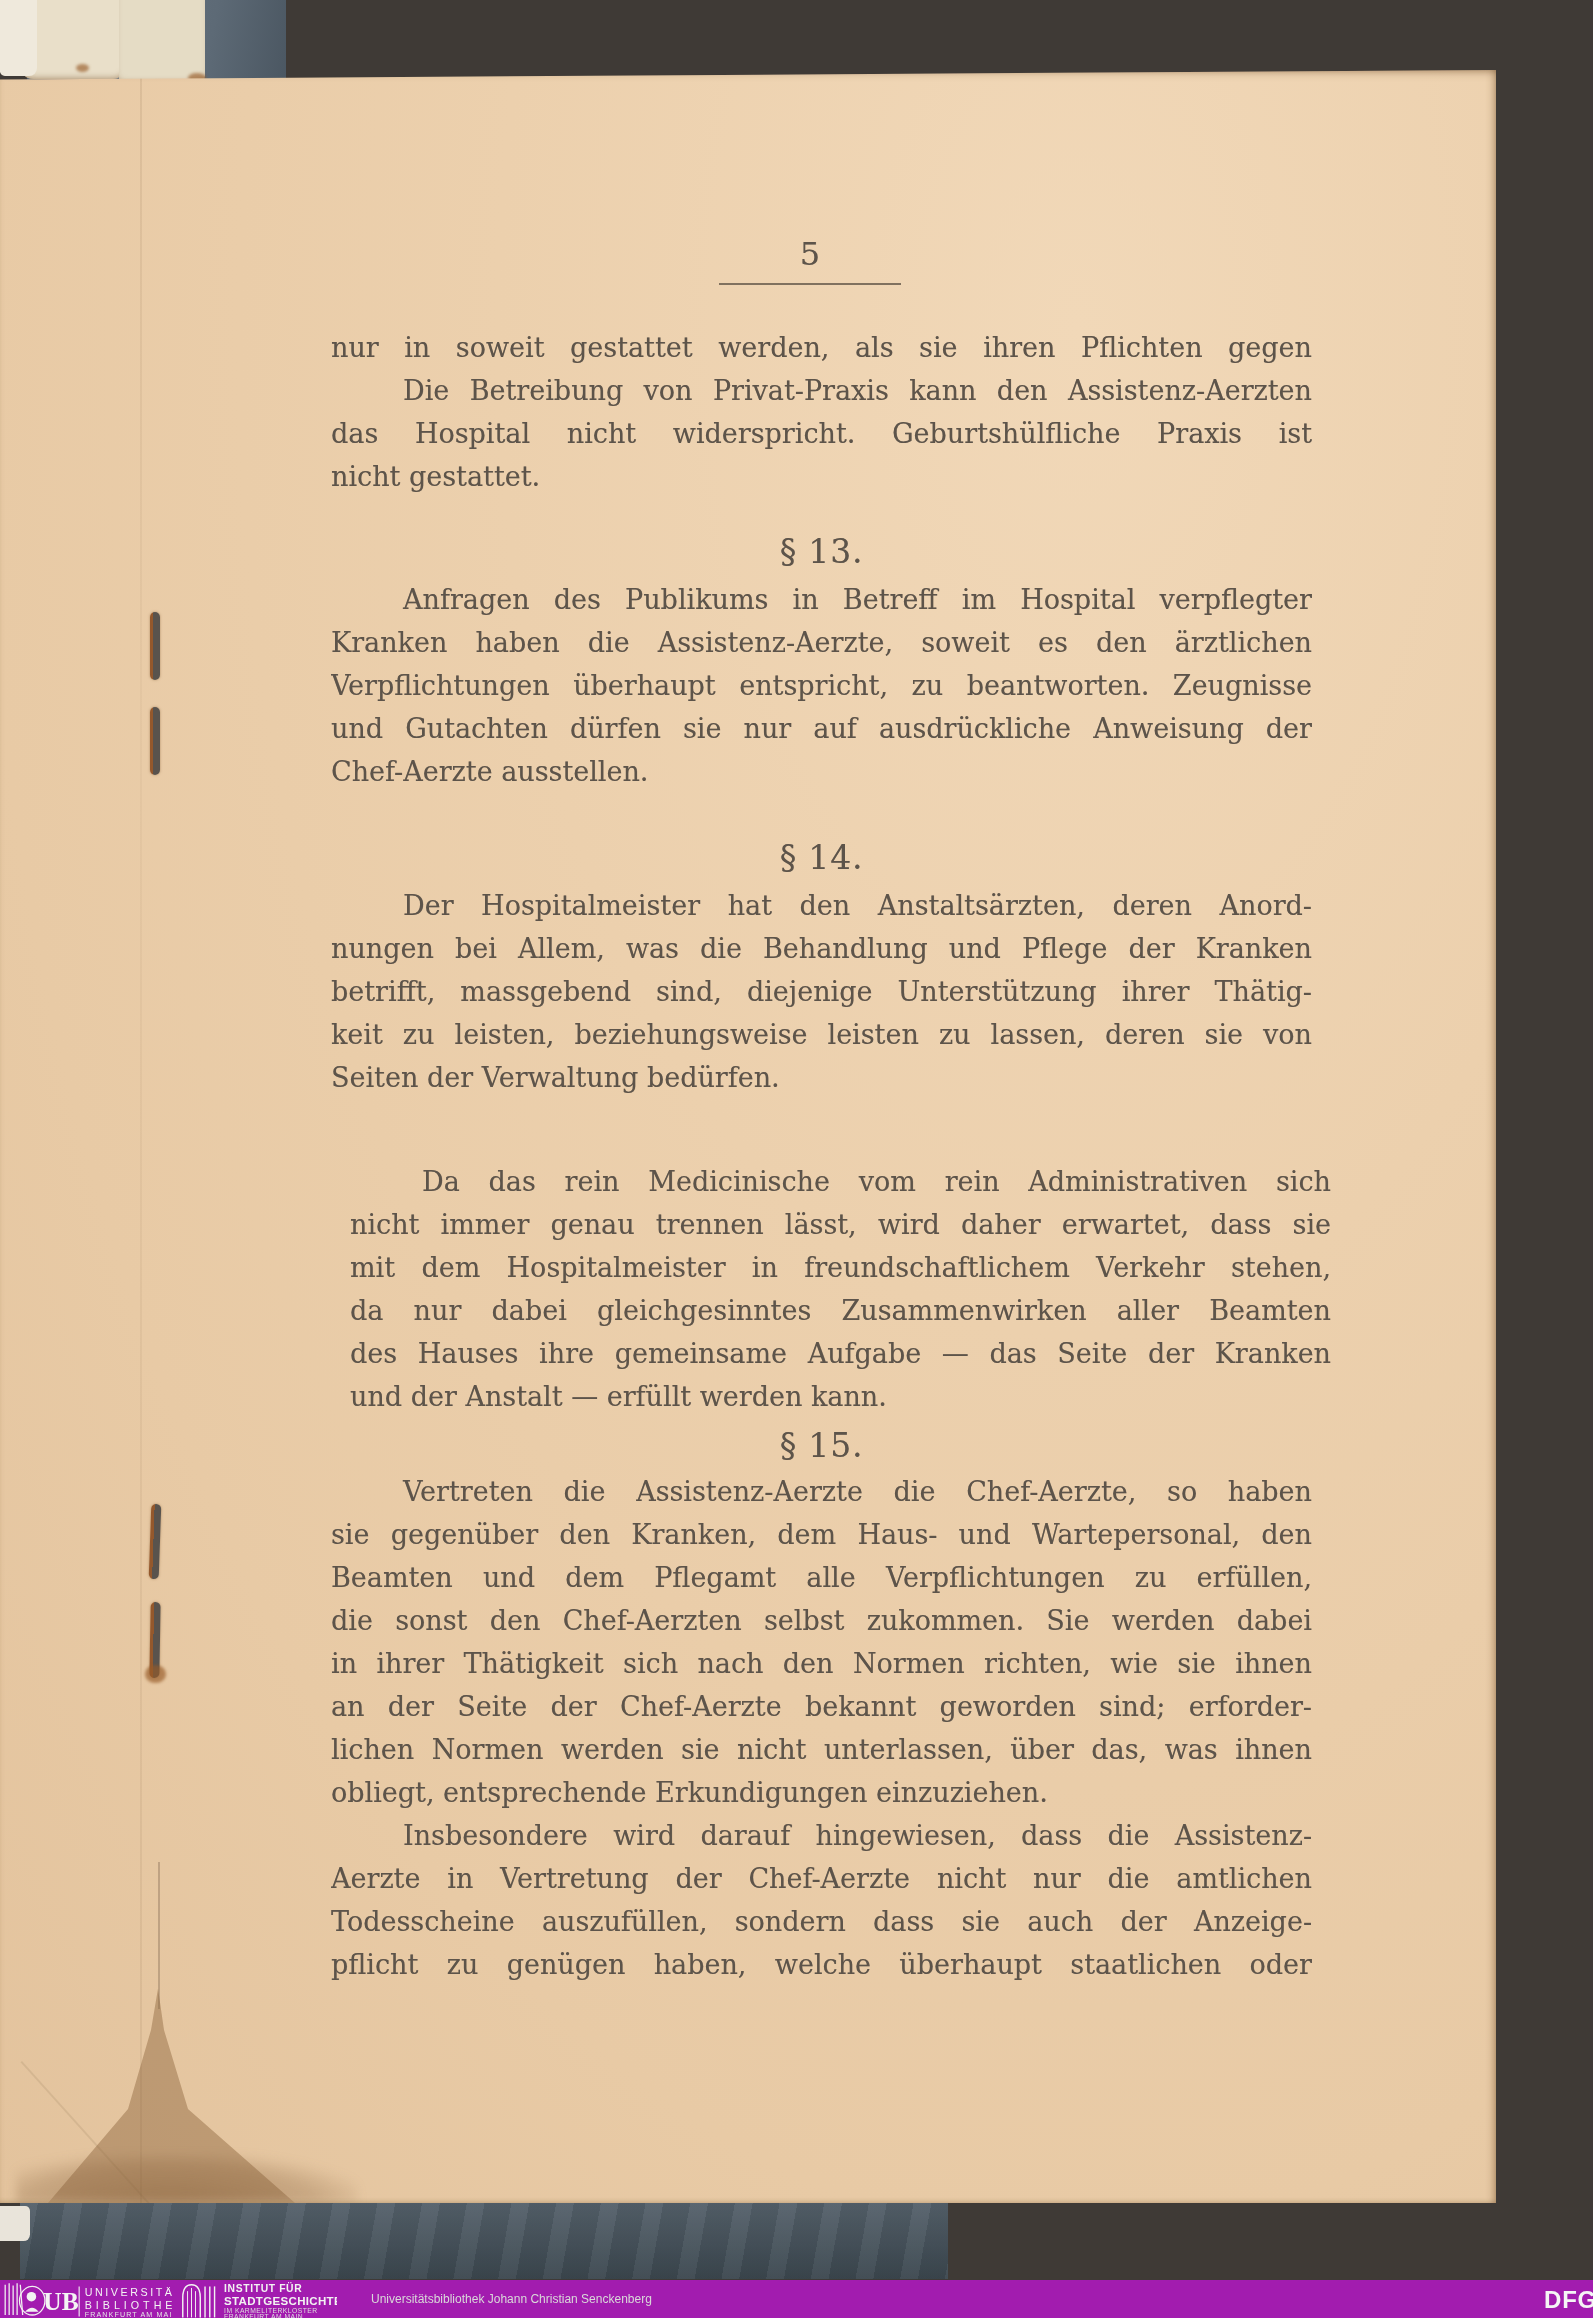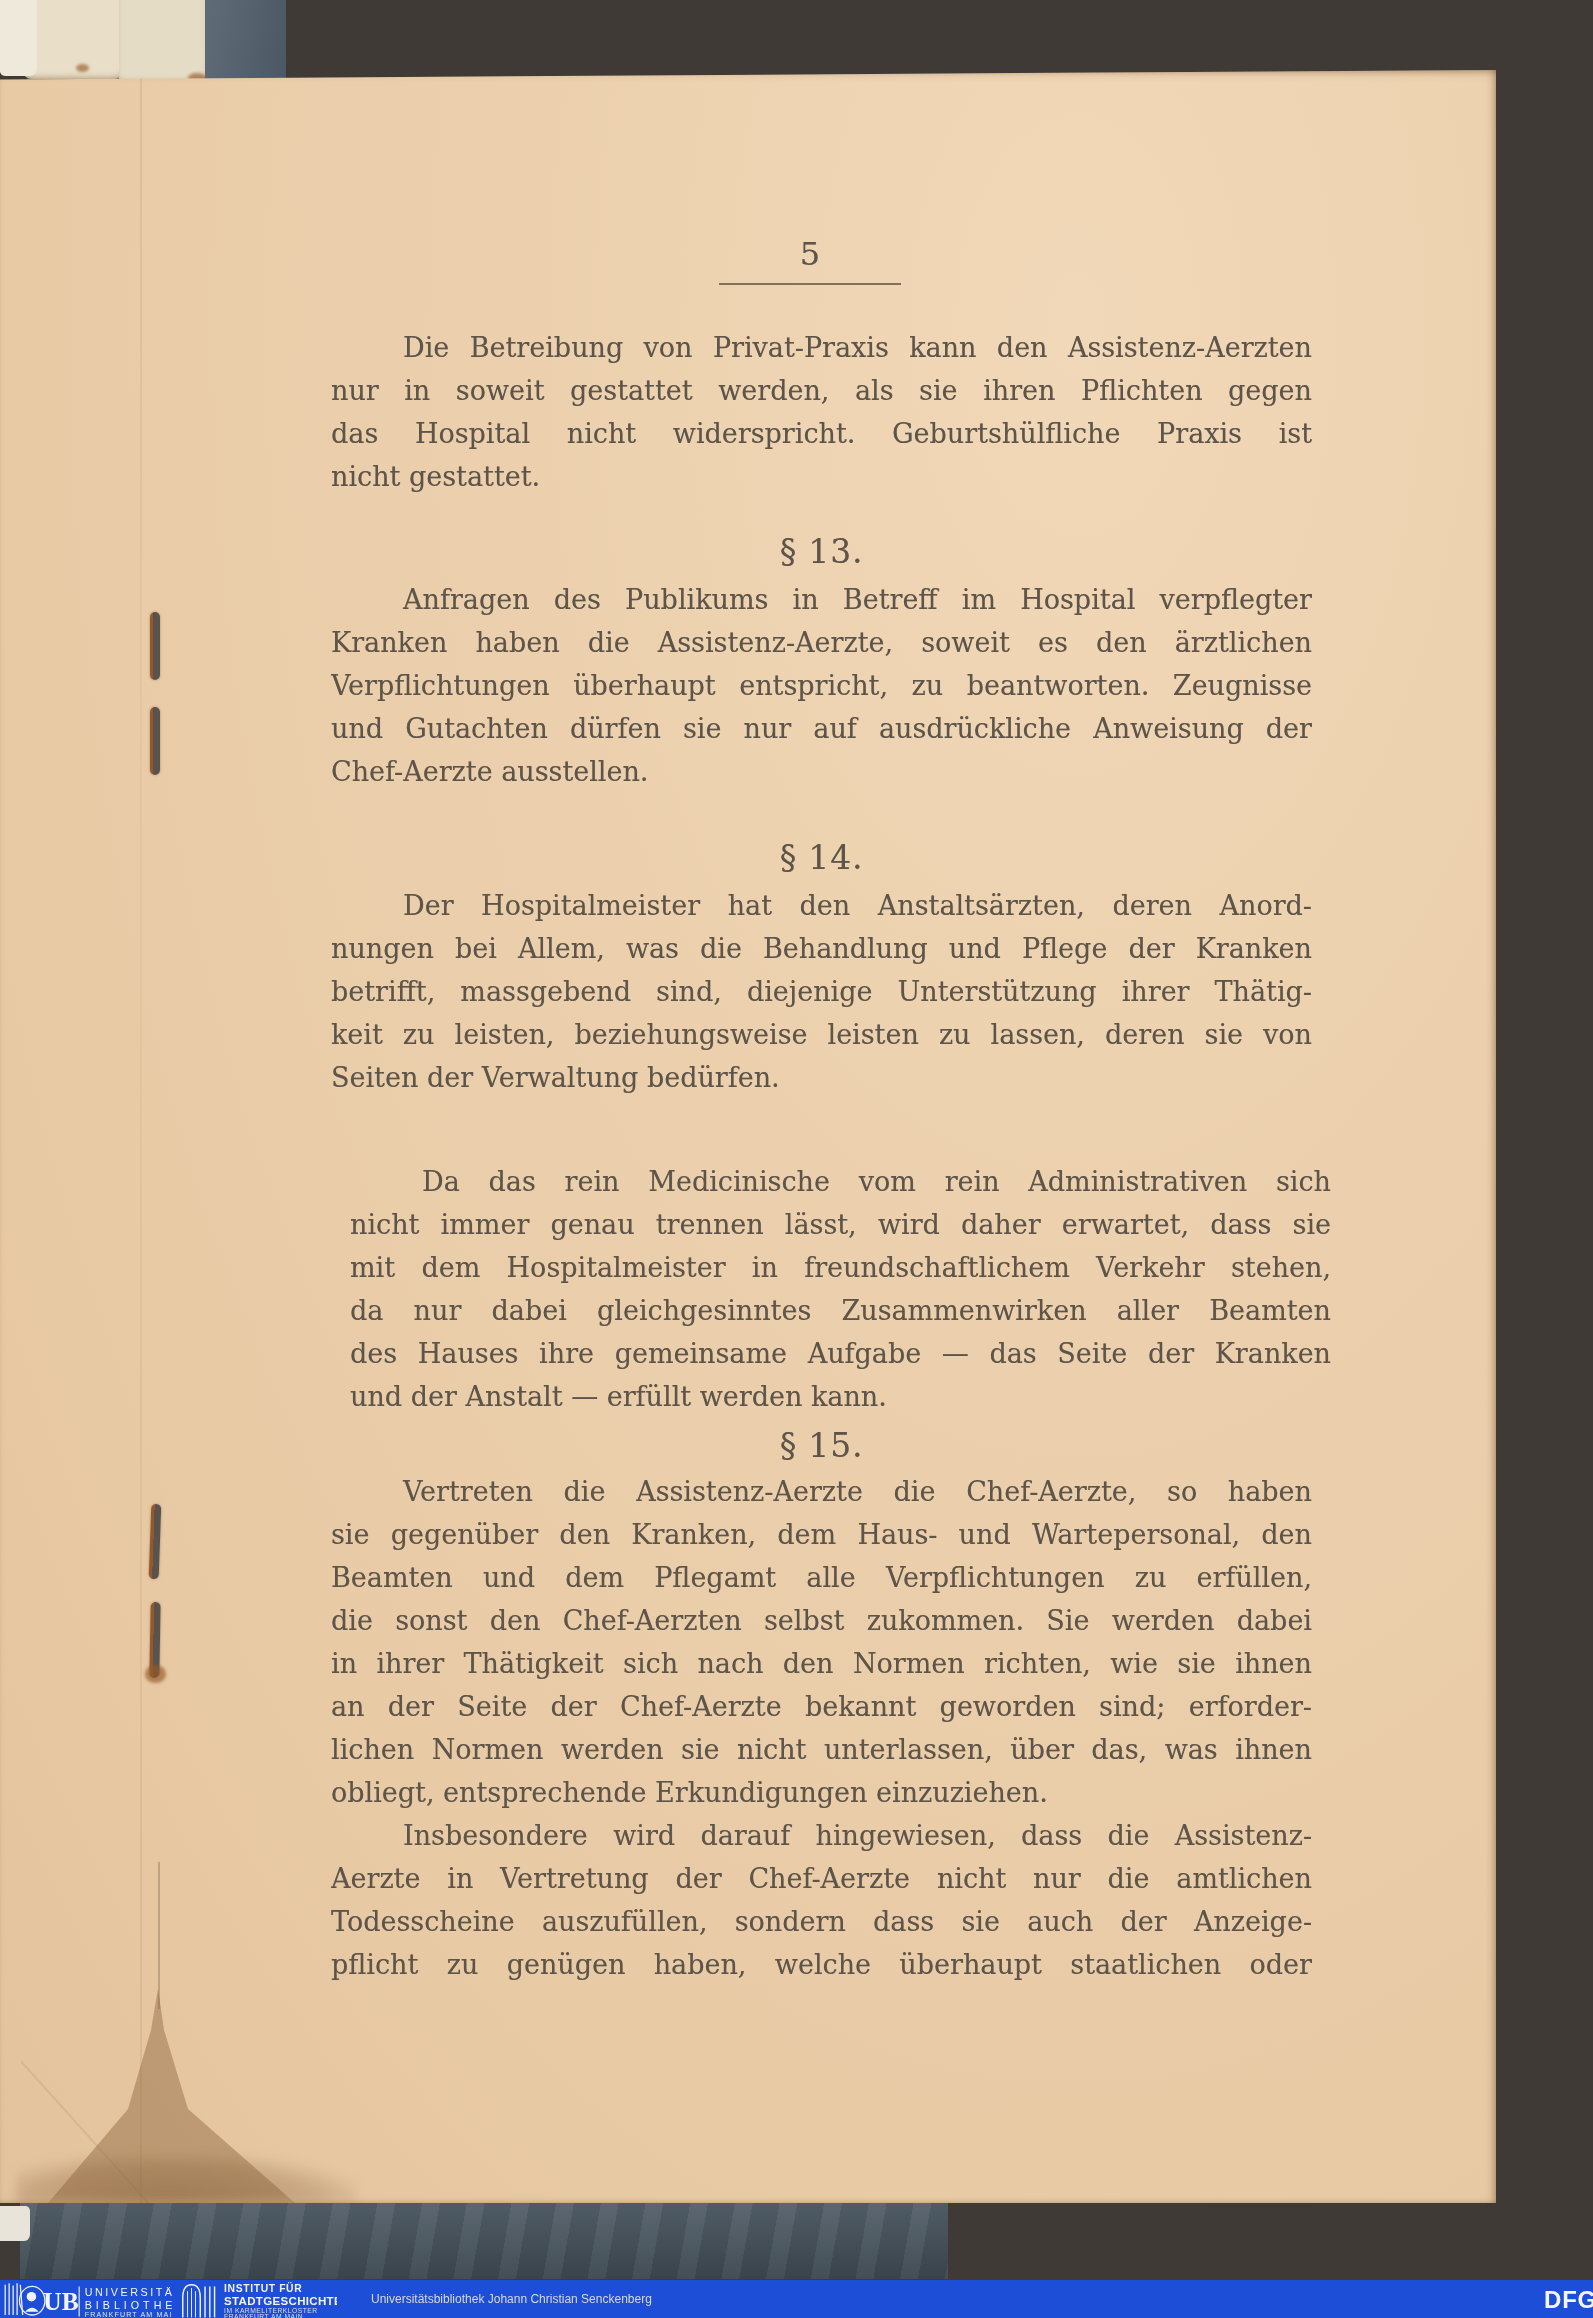--- a/index.html
+++ b/index.html
@@ -49,21 +49,21 @@
   .tl.j::after{content:"";display:inline-block;width:100%;height:0;}
   .tl.ind{text-indent:72px;}
   .pagenum{position:absolute;left:719px;top:166px;width:182px;height:37px;line-height:37px;text-align:center;font-size:32px;}
   .pagenum-rule{position:absolute;left:719px;top:213px;width:182px;height:1.6px;background:#80715f;}
   
   .cloth-bottom{position:absolute;left:20px;top:2203px;width:928px;height:76px;
     background:linear-gradient(180deg,#55616b 0%,#47535c 55%,#3c474f 100%);}
   .cloth-bottom::after{content:"";position:absolute;inset:0;
     background:repeating-linear-gradient(100deg,rgba(255,255,255,.04) 0 17.5px,rgba(0,0,0,.06) 17.5px 44px);}
   .white-sliver{position:absolute;left:0;top:2206px;width:30px;height:35px;background:#e9e4da;border-radius:0 4.8px 6.4px 0;}
-  .footer-bar{position:absolute;left:0;top:2280px;width:1593px;height:39px;background:#1d4ed8;}
+  .footer-bar{position:absolute;left:0;top:2280px;width:1593px;height:39px;background:#a21caf;}
   .footer-credit{position:absolute;left:371px;top:0;height:56px;line-height:39px;font-size:12px;color:#d9d9d9;}
   .dfg{position:absolute;left:1544px;top:0;height:39px;line-height:39px;font-size:24px;font-weight:bold;letter-spacing:0.8px;color:#f5f5f5;}
 </style>
 </head>
 <body>
 
 <div class="canvas">
 
   <div class="cloth-topleft"></div>
   <div class="tape tape-b"></div>
@@ -83,22 +83,22 @@
     <div class="rust-dot" style="left:145px;top:1595px;width:21px;height:17.5px;"></div>
 
     <div class="stain-line"></div>
     <div class="stain-spike"></div>
     <div class="stain-base"></div>
 
     <div class="pagenum ink">5</div>
     <div class="pagenum-rule"></div>
 
     <div class="para ink" style="top:256px;">
+      <div class="tl j">nur in soweit gestattet werden, als sie ihren Pflichten gegen</div>
       <div class="tl ind j">Die Betreibung von Privat-Praxis kann den Assistenz-Aerzten</div>
-      <div class="tl j">nur in soweit gestattet werden, als sie ihren Pflichten gegen</div>
       <div class="tl j">das Hospital nicht widerspricht. Geburtshülfliche Praxis ist</div>
       <div class="tl">nicht gestattet.</div>
     </div>
 
     <div class="heading ink" style="top:460px;">§ 13.</div>
     <div class="para ink" style="top:508px;">
       <div class="tl ind j">Anfragen des Publikums in Betreff im Hospital verpflegter</div>
       <div class="tl j">Kranken haben die Assistenz-Aerzte, soweit es den ärztlichen</div>
       <div class="tl j">Verpflichtungen überhaupt entspricht, zu beantworten. Zeugnisse</div>
       <div class="tl j">und Gutachten dürfen sie nur auf ausdrückliche Anweisung der</div>

